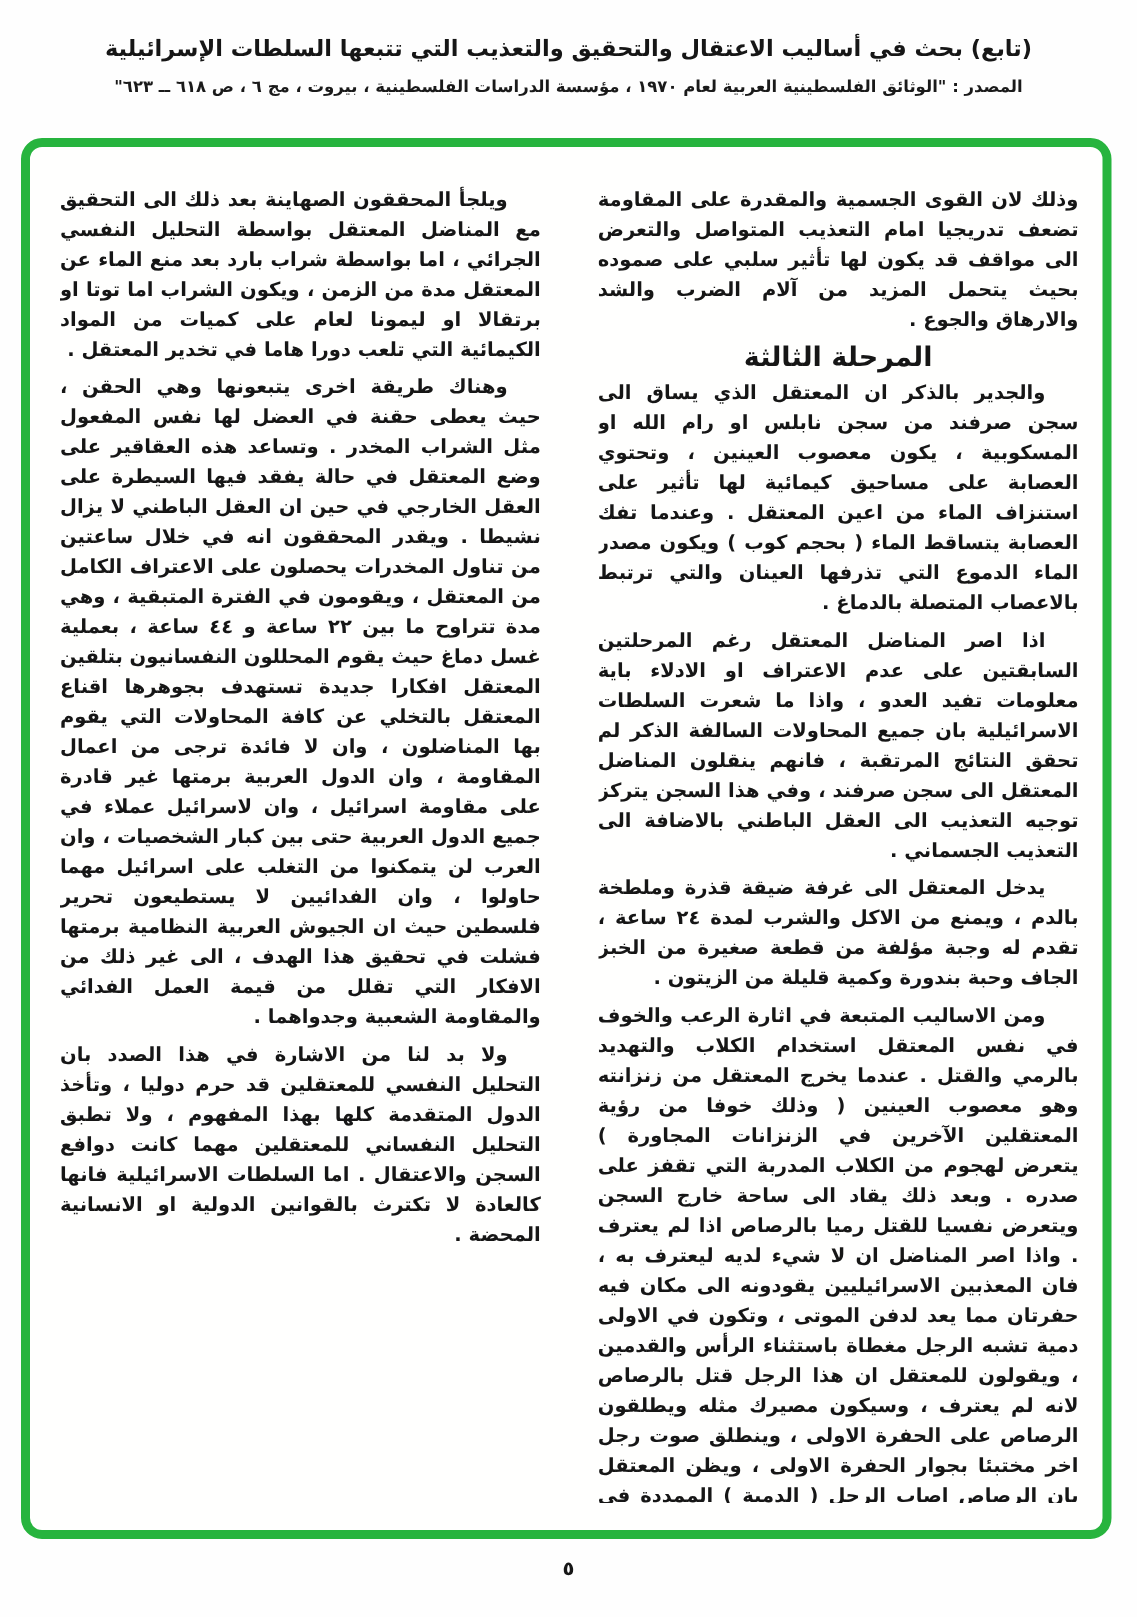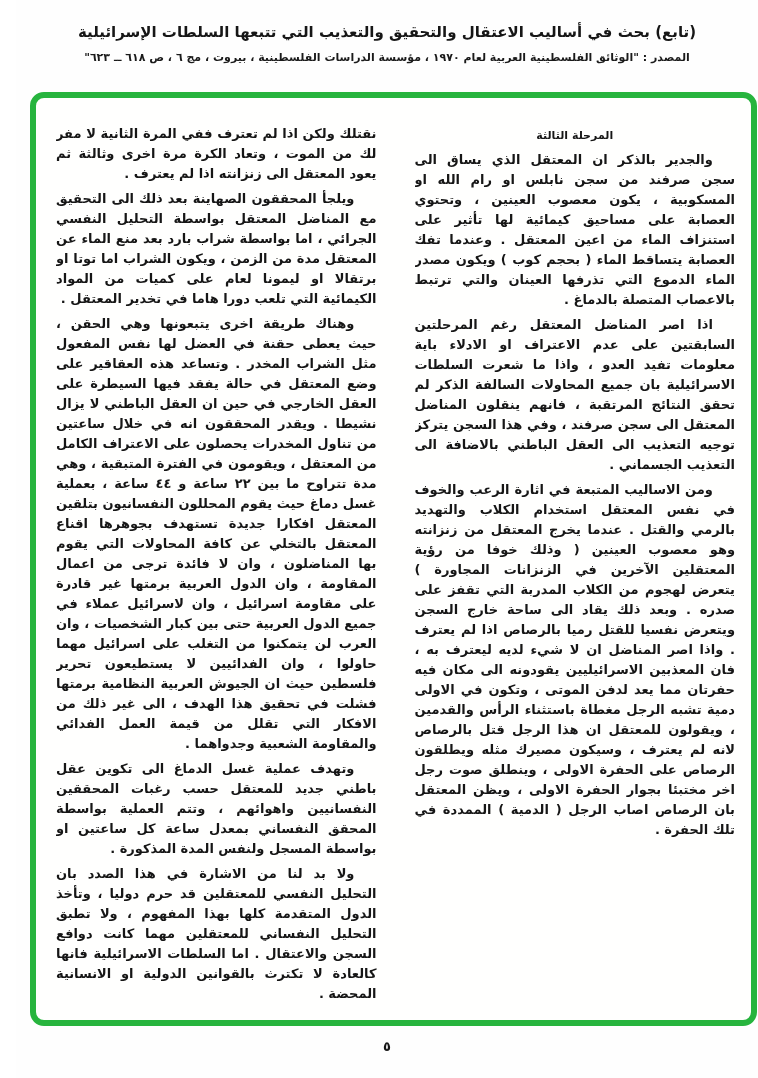--- a/index.html
+++ b/index.html
@@ -4,21 +4,21 @@
 <style>
   html,body{margin:0;padding:0;}
   body{
     width:758px;height:1078px;
     background:#ffffff;
     font-family:"DejaVu Sans", sans-serif;
     color:#161616;
     position:relative;
     overflow:hidden;
   }
-  .page{position:absolute;inset:0;background:#fefefe;margin-left:16px;}
+  .page{position:absolute;inset:0;background:#fefefe;}
   .header{
     position:absolute;top:22px;left:0;right:0;
     text-align:center;direction:rtl;
   }
   .header-title{
     font-size:15px;font-weight:bold;letter-spacing:0;
     margin:0 30px;line-height:1.35;
   }
   .header-source{
     font-size:11px;font-weight:bold;margin-top:9px;color:#1a1a1a;
@@ -47,21 +47,21 @@
     font-size:13px;
     font-weight:bold;
     line-height:20px;
     overflow:hidden;
   }
   .para{margin:0 0 5px 0;}
   .para.indent{text-indent:1.7em;}
   .section-heading{
     margin:2px 0 4px 0;
     text-align:center;
-    font-size:11px;
+    font-size:18px;
     font-weight:bold;
   }
   .page-number{
     position:absolute;
     bottom:24px;left:0;right:0;
     text-align:center;
     font-size:13px;font-weight:bold;
   }
 </style>
 </head>
@@ -71,32 +71,32 @@
 
   <div class="header">
     <div class="header-title">(تابع) بحث في أساليب الاعتقال والتحقيق والتعذيب التي تتبعها السلطات الإسرائيلية</div>
     <div class="header-source">المصدر : "الوثائق الفلسطينية العربية لعام ١٩٧٠ ، مؤسسة الدراسات الفلسطينية ، بيروت ، مج ٦ ، ص ٦١٨ ــ ٦٢٣"</div>
   </div>
 
   <div class="frame">
     <div class="columns">
 
       <div class="col">
+        <p class="para">وذلك لان القوى الجسمية والمقدرة على المقاومة تضعف تدريجيا امام التعذيب المتواصل والتعرض الى مواقف قد يكون لها تأثير سلبي على صموده بحيث يتحمل المزيد من آلام الضرب والشد والارهاق والجوع .</p>
         <h3 class="section-heading">المرحلة الثالثة</h3>
         <p class="para indent">والجدير بالذكر ان المعتقل الذي يساق الى سجن صرفند من سجن نابلس او رام الله او المسكوبية ، يكون معصوب العينين ، وتحتوي العصابة على مساحيق كيمائية لها تأثير على استنزاف الماء من اعين المعتقل . وعندما تفك العصابة يتساقط الماء ( بحجم كوب ) ويكون مصدر الماء الدموع التي تذرفها العينان والتي ترتبط بالاعصاب المتصلة بالدماغ .</p>
         <p class="para indent">اذا اصر المناضل المعتقل رغم المرحلتين السابقتين على عدم الاعتراف او الادلاء باية معلومات تفيد العدو ، واذا ما شعرت السلطات الاسرائيلية بان جميع المحاولات السالفة الذكر لم تحقق النتائج المرتقبة ، فانهم ينقلون المناضل المعتقل الى سجن صرفند ، وفي هذا السجن يتركز توجيه التعذيب الى العقل الباطني بالاضافة الى التعذيب الجسماني .</p>
+        <p class="para indent">يدخل المعتقل الى غرفة ضيقة قذرة وملطخة بالدم ، ويمنع من الاكل والشرب لمدة ٢٤ ساعة ، تقدم له وجبة مؤلفة من قطعة صغيرة من الخبز الجاف وحبة بندورة وكمية قليلة من الزيتون .</p>
         <p class="para indent">ومن الاساليب المتبعة في اثارة الرعب والخوف في نفس المعتقل استخدام الكلاب والتهديد بالرمي والقتل . عندما يخرج المعتقل من زنزانته وهو معصوب العينين ( وذلك خوفا من رؤية المعتقلين الآخرين في الزنزانات المجاورة ) يتعرض لهجوم من الكلاب المدربة التي تقفز على صدره . وبعد ذلك يقاد الى ساحة خارج السجن ويتعرض نفسيا للقتل رميا بالرصاص اذا لم يعترف . واذا اصر المناضل ان لا شيء لديه ليعترف به ، فان المعذبين الاسرائيليين يقودونه الى مكان فيه حفرتان مما يعد لدفن الموتى ، وتكون في الاولى دمية تشبه الرجل مغطاة باستثناء الرأس والقدمين ، ويقولون للمعتقل ان هذا الرجل قتل بالرصاص لانه لم يعترف ، وسيكون مصيرك مثله ويطلقون الرصاص على الحفرة الاولى ، وينطلق صوت رجل اخر مختبئا بجوار الحفرة الاولى ، ويظن المعتقل بان الرصاص اصاب الرجل ( الدمية ) الممددة في تلك الحفرة .</p>
 
       </div>
 
       <div class="col">
-        <p class="para">نقتلك ولكن اذا لم تعترف ففي المرة الثانية لا مفر لك من الموت ، وتعاد الكرة مرة اخرى وثالثة ثم يعود المعتقل الى زنزانته اذا لم يعترف .</p>
         <p class="para indent">ويلجأ المحققون الصهاينة بعد ذلك الى التحقيق مع المناضل المعتقل بواسطة التحليل النفسي الجرائي ، اما بواسطة شراب بارد بعد منع الماء عن المعتقل مدة من الزمن ، ويكون الشراب اما توتا او برتقالا او ليمونا لعام على كميات من المواد الكيمائية التي تلعب دورا هاما في تخدير المعتقل .</p>
         <p class="para indent">وهناك طريقة اخرى يتبعونها وهي الحقن ، حيث يعطى حقنة في العضل لها نفس المفعول مثل الشراب المخدر . وتساعد هذه العقاقير على وضع المعتقل في حالة يفقد فيها السيطرة على العقل الخارجي في حين ان العقل الباطني لا يزال نشيطا . ويقدر المحققون انه في خلال ساعتين من تناول المخدرات يحصلون على الاعتراف الكامل من المعتقل ، ويقومون في الفترة المتبقية ، وهي مدة تتراوح ما بين ٢٢ ساعة و ٤٤ ساعة ، بعملية غسل دماغ حيث يقوم المحللون النفسانيون بتلقين المعتقل افكارا جديدة تستهدف بجوهرها اقناع المعتقل بالتخلي عن كافة المحاولات التي يقوم بها المناضلون ، وان لا فائدة ترجى من اعمال المقاومة ، وان الدول العربية برمتها غير قادرة على مقاومة اسرائيل ، وان لاسرائيل عملاء في جميع الدول العربية حتى بين كبار الشخصيات ، وان العرب لن يتمكنوا من التغلب على اسرائيل مهما حاولوا ، وان الفدائيين لا يستطيعون تحرير فلسطين حيث ان الجيوش العربية النظامية برمتها فشلت في تحقيق هذا الهدف ، الى غير ذلك من الافكار التي تقلل من قيمة العمل الفدائي والمقاومة الشعبية وجدواهما .</p>
-        <p class="para indent">وتهدف عملية غسل الدماغ الى تكوين عقل باطني جديد للمعتقل حسب رغبات المحققين النفسانيين واهوائهم ، وتتم العملية بواسطة المحقق النفساني بمعدل ساعة كل ساعتين او بواسطة المسجل ولنفس المدة المذكورة .</p>
         <p class="para indent">ولا بد لنا من الاشارة في هذا الصدد بان التحليل النفسي للمعتقلين قد حرم دوليا ، وتأخذ الدول المتقدمة كلها بهذا المفهوم ، ولا تطبق التحليل النفساني للمعتقلين مهما كانت دوافع السجن والاعتقال . اما السلطات الاسرائيلية فانها كالعادة لا تكترث بالقوانين الدولية او الانسانية المحضة .</p>
 
       </div>
 
     </div>
   </div>
 
   <div class="page-number">٥</div>
 
 </div>

